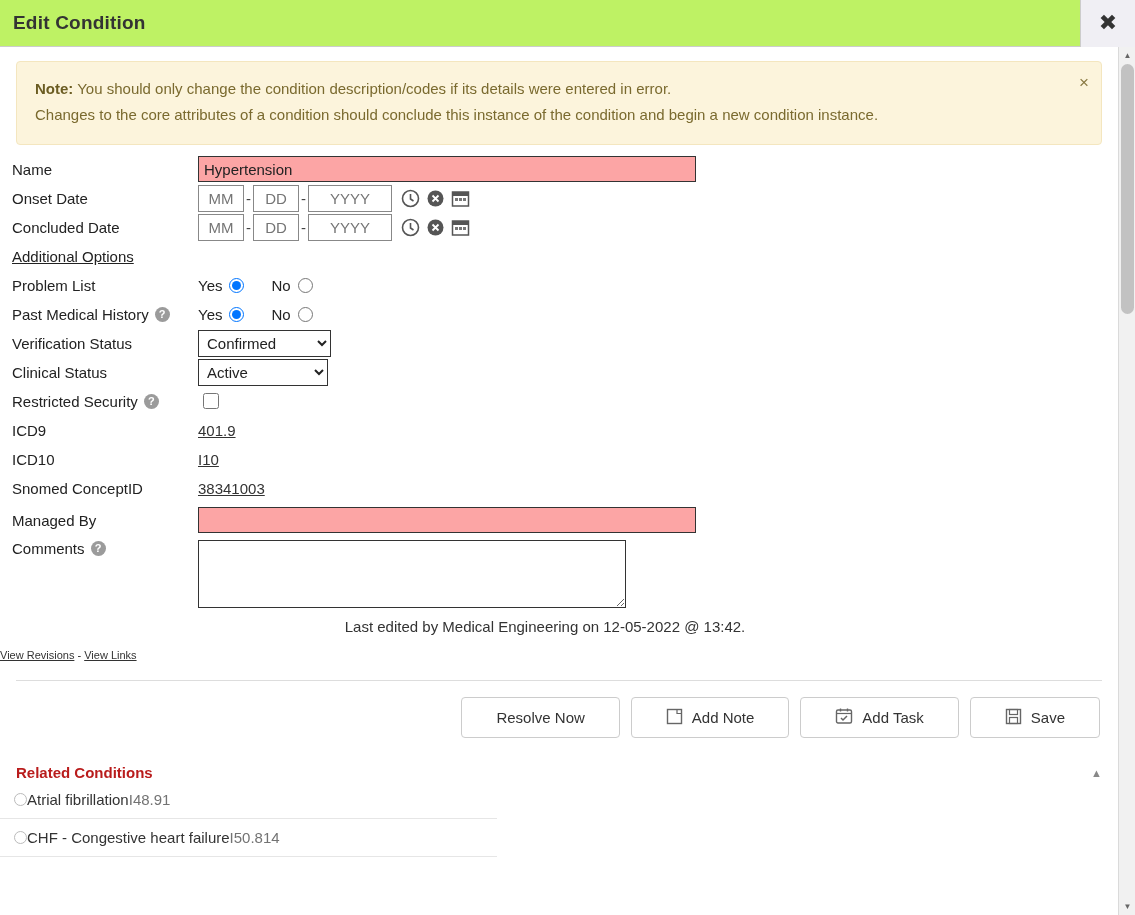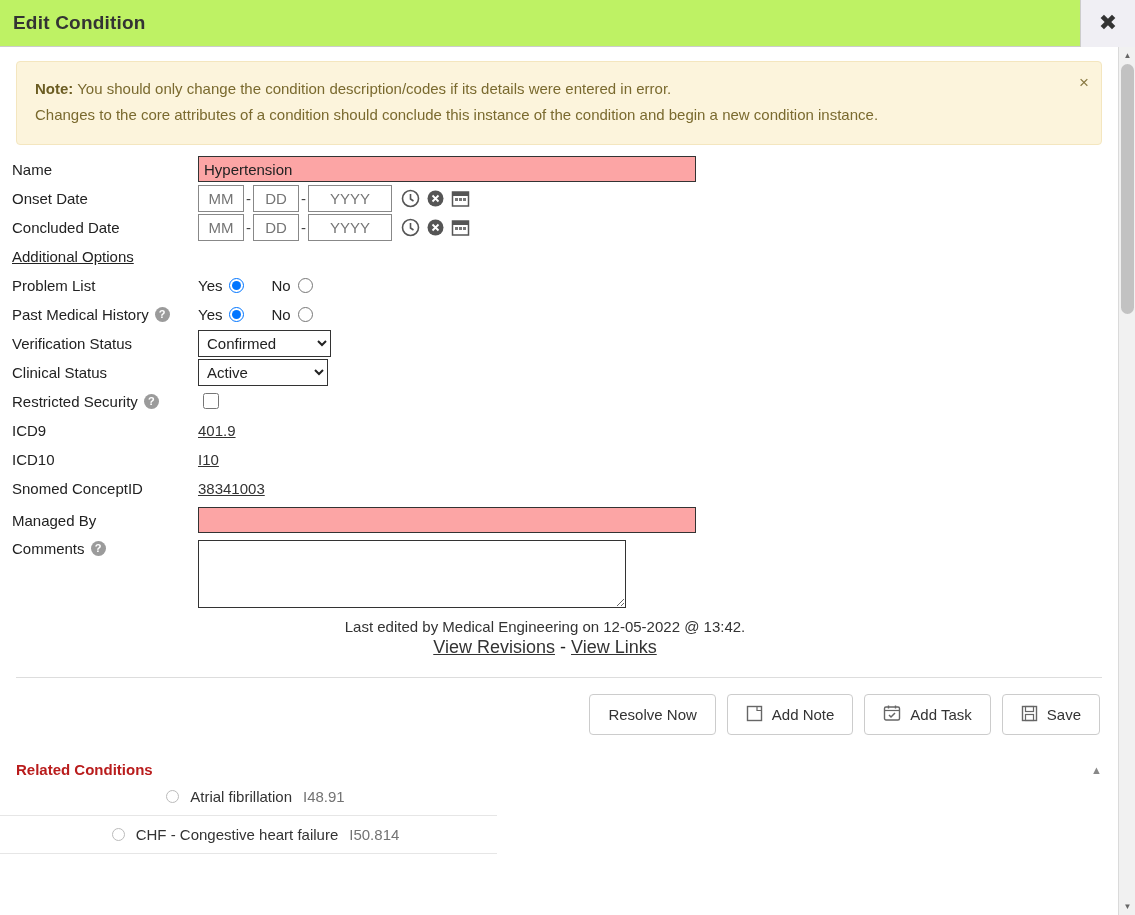--- a/index.html
+++ b/index.html
@@ -199,23 +199,23 @@
   }
 
   .lastedit {
     text-align: center;
     font-size: 15px;
     color: #333;
     margin-top: 10px;
     width: 1090px;
   }
   .revlinks {
-    text-align: center;
-    font-size: 18px;
-    margin-top: 2px;
+    text-align: left;
+    font-size: 11px;
+    margin-top: 14px;
     width: 1090px;
   }
   .revlinks a { color: #333; text-decoration: underline; cursor: pointer; }
 
   hr.sep {
     border: 0;
     border-top: 1px solid #ddd;
     margin: 19px 16px 0 16px;
   }
 
@@ -226,48 +226,46 @@
     gap: 11px;
     padding: 16px 18px 0 0;
   }
   .btn {
     height: 41px;
     border: 1px solid #ccc;
     border-radius: 4px;
     background: #fff;
     font-size: 15px;
     color: #333;
-    padding: 0 18px;
+    padding: 0 34px;
     display: flex;
     align-items: center;
     gap: 9px;
     cursor: pointer;
     font-family: "Liberation Sans", sans-serif;
   }
 
   
   .related-head {
     display: flex;
     align-items: center;
     justify-content: space-between;
     padding: 0 16px;
     margin-top: 26px;
   }
   .related-head .t { font-size: 15px; font-weight: bold; color: #b91c1c; }
   .related-head .caret { color: #888; font-size: 11px; cursor: pointer; }
   .rel-item {
     display: flex;
     align-items: center;
-    gap: 11px;
     padding: 10px 0 10px 14px;
     border-bottom: 1px solid #e6e6e6;
     width: 497px;
     font-size: 15px;
     color: #333;
-    justify-content: center;
   }
   .rel-bullet {
     width: 13px; height: 13px;
     border: 1px solid #bbb;
     border-radius: 50%;
     background: #fff;
     display: inline-block;
   }
   .rel-code { color: #737373; }
 </style>

